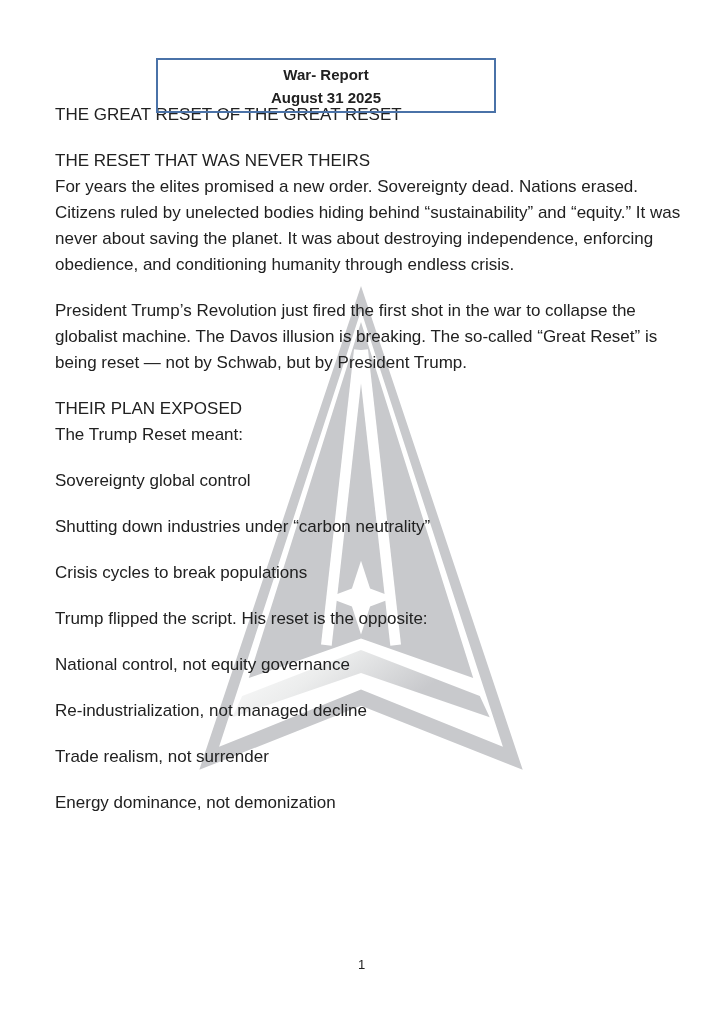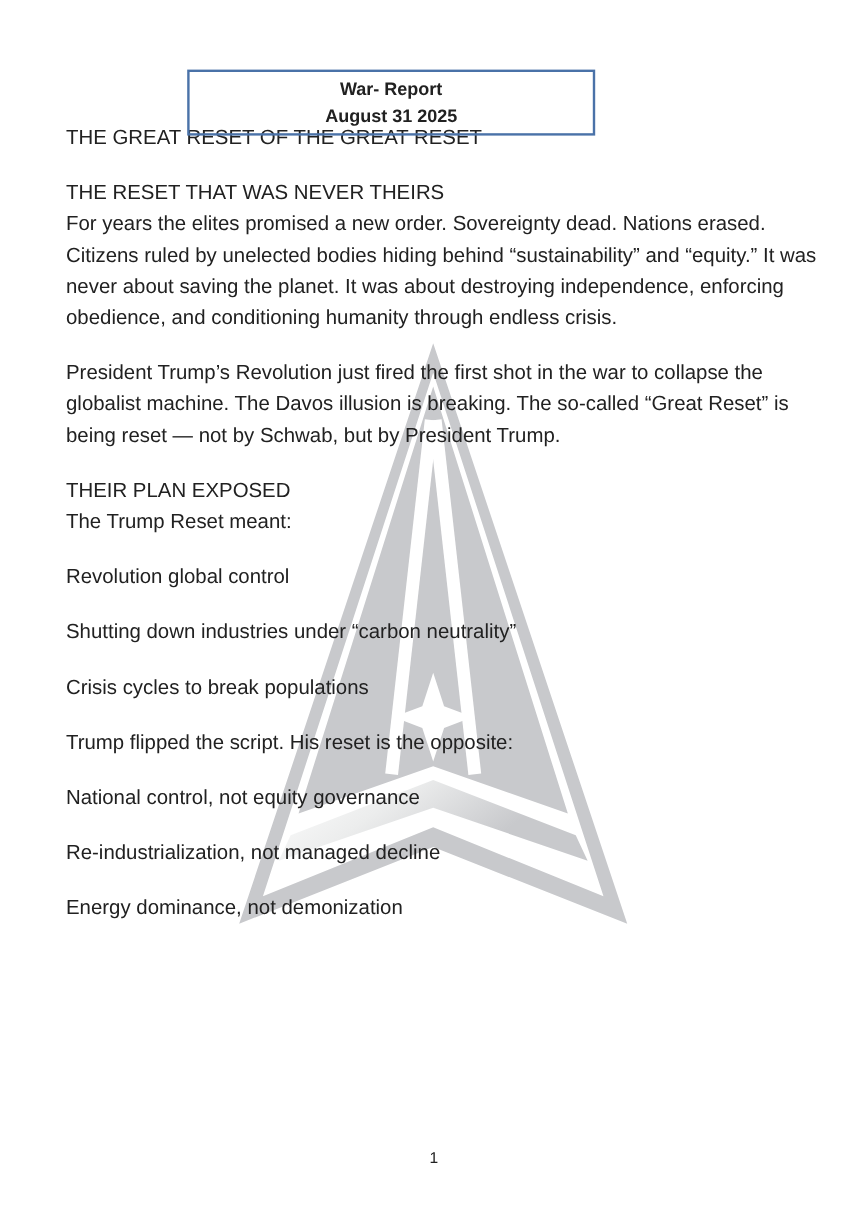--- a/index.html
+++ b/index.html
@@ -83,26 +83,27 @@
     <div>For years the elites promised a new order. Sovereignty dead. Nations erased. Citizens ruled by unelected bodies hiding behind “sustainability” and “equity.” It was never about saving the planet. It was about destroying independence, enforcing obedience, and conditioning humanity through endless crisis.</div>
   </div>
 
   <div class="block">President Trump’s Revolution just fired the first shot in the war to collapse the globalist machine. The Davos illusion is breaking. The so-called “Great Reset” is being reset — not by Schwab, but by President Trump.</div>
 
   <div class="block">
     <div>THEIR PLAN EXPOSED</div>
     <div>The Trump Reset meant:</div>
   </div>
 
-  <div class="block">Revolution global control</div>
+  <div class="block">Sovereignty global control</div>
   <div class="block">Shutting down industries under “carbon neutrality”</div>
   <div class="block">Crisis cycles to break populations</div>
 
   <div class="block">
     <div>Trump flipped the script. His reset is the opposite:</div>
   </div>
 
   <div class="block">National control, not equity governance</div>
   <div class="block">Re-industrialization, not managed decline</div>
+  <div class="block">Trade realism, not surrender</div>
   <div class="block">Energy dominance, not demonization</div>
 </div>
 
 <div class="page-number">1</div>
 
 </body></html>

